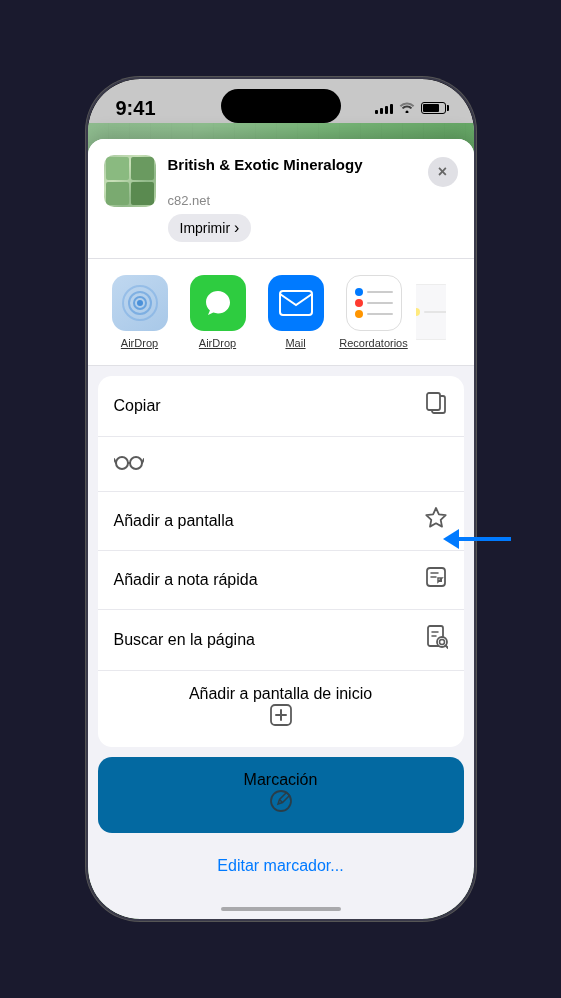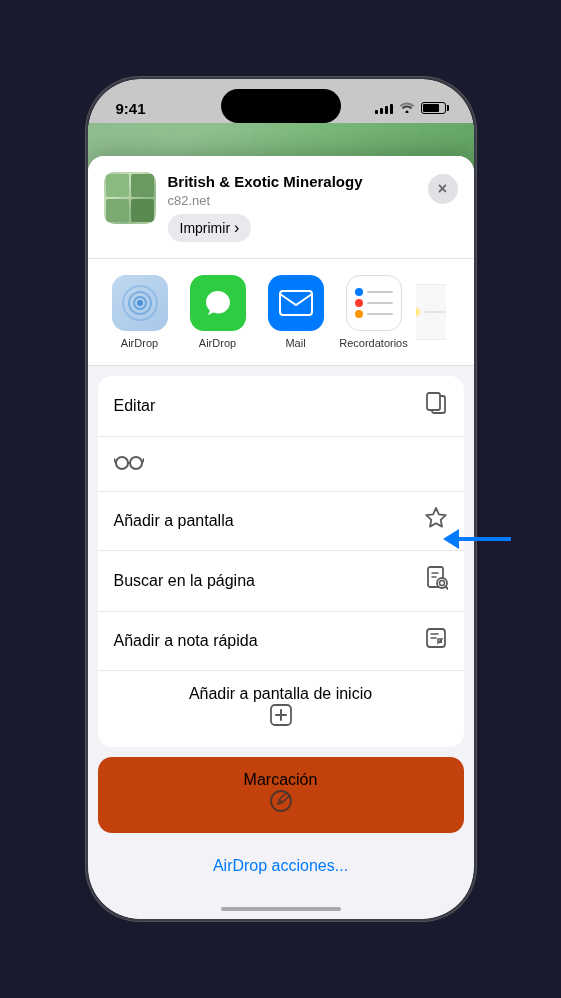--- a/index.html
+++ b/index.html
@@ -41,21 +41,21 @@
       display: flex;
       justify-content: space-between;
       align-items: center;
       padding: 14px 28px 0;
       height: 44px;
       position: relative;
       z-index: 10;
     }
 
     .status-time {
-      font-size: 15px;
+      font-size: 20px;
       font-weight: 600;
       color: #000;
     }
 
     .status-icons {
       display: flex;
       align-items: center;
       gap: 6px;
     }
 
@@ -187,21 +187,21 @@
     .site-title {
       font-size: 15px;
       font-weight: 600;
       color: #000;
       line-height: 1.3;
     }
 
     .site-url {
       font-size: 13px;
       color: #888;
-      margin-top: 2px;
+      margin-top: 19px;
     }
 
     .options-btn {
       display: inline-flex;
       align-items: center;
       gap: 4px;
       background: #e8e8ed;
       border-radius: 20px;
       padding: 5px 12px;
       font-size: 14px;
@@ -292,20 +292,21 @@
       flex-direction: column;
       align-items: flex-start;
       padding: 6px 8px;
       gap: 3px;
     }
 
     .app-label {
       font-size: 11px;
       color: #333;
       text-align: center;
+      text-decoration: underline;
     }
 
     
     .airdrop-rings {
       position: relative;
       width: 40px;
       height: 40px;
       display: flex;
       align-items: center;
       justify-content: center;
@@ -383,21 +384,21 @@
 
     .action-icon {
       font-size: 22px;
       color: #333;
       opacity: 0.8;
     }
 
     
     .action-list-2 {
       margin: 0 10px;
-      background: #c2410c;
+      background: #0369a1;
       border-radius: 14px;
       overflow: hidden;
       margin-bottom: 10px;
     }
 
     
     .edit-actions-btn {
       text-align: center;
       padding: 14px;
       font-size: 16px;
@@ -576,21 +577,21 @@
               <div class="reminder-row">
                 <div class="reminder-dot" style="background:#ffd700;"></div>
                 <div class="reminder-line"></div>
               </div>
             </div>
           </div>
         </div>
 
         <div class="action-list">
           <div class="action-item">
-            <span class="action-label">Editar</span>
+            <span class="action-label">Copiar</span>
             <span class="action-icon">
               <svg width="24" height="26" viewBox="0 0 24 26">
                 <rect x="8" y="6" width="13" height="17" rx="2" fill="none" stroke="#333" stroke-width="1.8"></rect>
                 <rect x="3" y="3" width="13" height="17" rx="2" fill="white" stroke="#333" stroke-width="1.8"></rect>
               </svg>
             </span>
           </div>
           <div class="action-item">
             <span class="action-icon">
               <svg width="30" height="16" viewBox="0 0 30 16">
@@ -600,48 +601,48 @@
                 <line x1="2" y1="8" x2="0" y2="4" stroke="#333" stroke-width="2" stroke-linecap="round"></line>
                 <line x1="28" y1="8" x2="30" y2="4" stroke="#333" stroke-width="2" stroke-linecap="round"></line>
               </svg>
             </span>
           </div>
           <div class="action-item">
             <span class="action-label">Añadir a pantalla</span>
             <span class="action-icon">
               <svg width="24" height="24" viewBox="0 0 24 24">
                 <path d="M12 2l2.9 6.3 6.8.9-5 4.7 1.3 6.7L12 17.3l-6 3.3 1.3-6.7-5-4.7 6.8-.9z" fill="none" stroke="#333" stroke-width="1.8" stroke-linejoin="round"></path>
+              </svg>
+            </span>
+          </div>
+          <div class="action-item">
+            <span class="action-label">Añadir a nota rápida</span>
+            <span class="action-icon">
+              <svg width="24" height="24" viewBox="0 0 24 24">
+                <rect x="3" y="3" width="18" height="18" rx="3" fill="none" stroke="#333" stroke-width="1.8"></rect>
+                <path d="M14 17h4v-4l-4 4z" fill="#333"></path>
+                <path d="M14 13v4l4-4h-4z" fill="none" stroke="#333" stroke-width="1.5"></path>
+                <line x1="7" y1="8" x2="14" y2="8" stroke="#333" stroke-width="1.5" stroke-linecap="round"></line>
+                <line x1="7" y1="12" x2="12" y2="12" stroke="#333" stroke-width="1.5" stroke-linecap="round"></line>
               </svg>
             </span>
           </div>
           <div class="action-item">
             <span class="action-label">Buscar en la página</span>
             <span class="action-icon">
               <svg width="22" height="26" viewBox="0 0 22 26">
                 <rect x="2" y="2" width="15" height="20" rx="2" fill="none" stroke="#333" stroke-width="1.8"></rect>
                 <circle cx="16" cy="18" r="5" fill="white" stroke="#333" stroke-width="1.8"></circle>
                 <line x1="19.5" y1="21.5" x2="22" y2="24" stroke="#333" stroke-width="2" stroke-linecap="round"></line>
                 <circle cx="16" cy="18" r="2.5" fill="none" stroke="#333" stroke-width="1.5"></circle>
                 <line x1="6" y1="8" x2="12" y2="8" stroke="#333" stroke-width="1.5" stroke-linecap="round"></line>
                 <line x1="6" y1="12" x2="10" y2="12" stroke="#333" stroke-width="1.5" stroke-linecap="round"></line>
               </svg>
             </span>
           </div>
-          <div class="action-item">
-            <span class="action-label">Añadir a nota rápida</span>
-            <span class="action-icon">
-              <svg width="24" height="24" viewBox="0 0 24 24">
-                <rect x="3" y="3" width="18" height="18" rx="3" fill="none" stroke="#333" stroke-width="1.8"></rect>
-                <path d="M14 17h4v-4l-4 4z" fill="#333"></path>
-                <path d="M14 13v4l4-4h-4z" fill="none" stroke="#333" stroke-width="1.5"></path>
-                <line x1="7" y1="8" x2="14" y2="8" stroke="#333" stroke-width="1.5" stroke-linecap="round"></line>
-                <line x1="7" y1="12" x2="12" y2="12" stroke="#333" stroke-width="1.5" stroke-linecap="round"></line>
-              </svg>
-            </span>
-          </div>
 
           <div class="action-item" style="position:relative;">
             <span class="action-label">Añadir a pantalla de inicio</span>
             <span class="action-icon">
               <svg width="24" height="24" viewBox="0 0 24 24">
                 <rect x="2" y="2" width="20" height="20" rx="4" fill="none" stroke="#333" stroke-width="1.8"></rect>
                 <line x1="12" y1="7" x2="12" y2="17" stroke="#333" stroke-width="2" stroke-linecap="round"></line>
                 <line x1="7" y1="12" x2="17" y2="12" stroke="#333" stroke-width="2" stroke-linecap="round"></line>
               </svg>
             </span>
@@ -655,21 +656,21 @@
               <svg width="24" height="24" viewBox="0 0 24 24">
                 <circle cx="12" cy="12" r="10" fill="none" stroke="#333" stroke-width="1.8"></circle>
                 <path d="M9 15l1.5-4.5 7-7 3 3-7 7z" fill="none" stroke="#333" stroke-width="1.5"></path>
                 <line x1="10.5" y1="10.5" x2="13.5" y2="13.5" stroke="#333" stroke-width="1.5"></line>
               </svg>
             </span>
           </div>
         </div>
 
         <div class="edit-actions-btn">
-          <span style="color:#007aff;font-size:16px;">AirDrop acciones...</span>
+          <span style="color:#007aff;font-size:16px;">Editar marcador...</span>
         </div>
 
         <div class="home-indicator"></div>
       </div>
     </div>
   </div>
 
   <div style="position:absolute; right:50px; top:0; bottom:0; display:flex; align-items:center; pointer-events:none;">
     <div style="display:flex;align-items:center;margin-top:80px;">
       <div style="width:0;height:0;border-top:10px solid transparent;border-bottom:10px solid transparent;border-right:16px solid #007aff;"></div>

